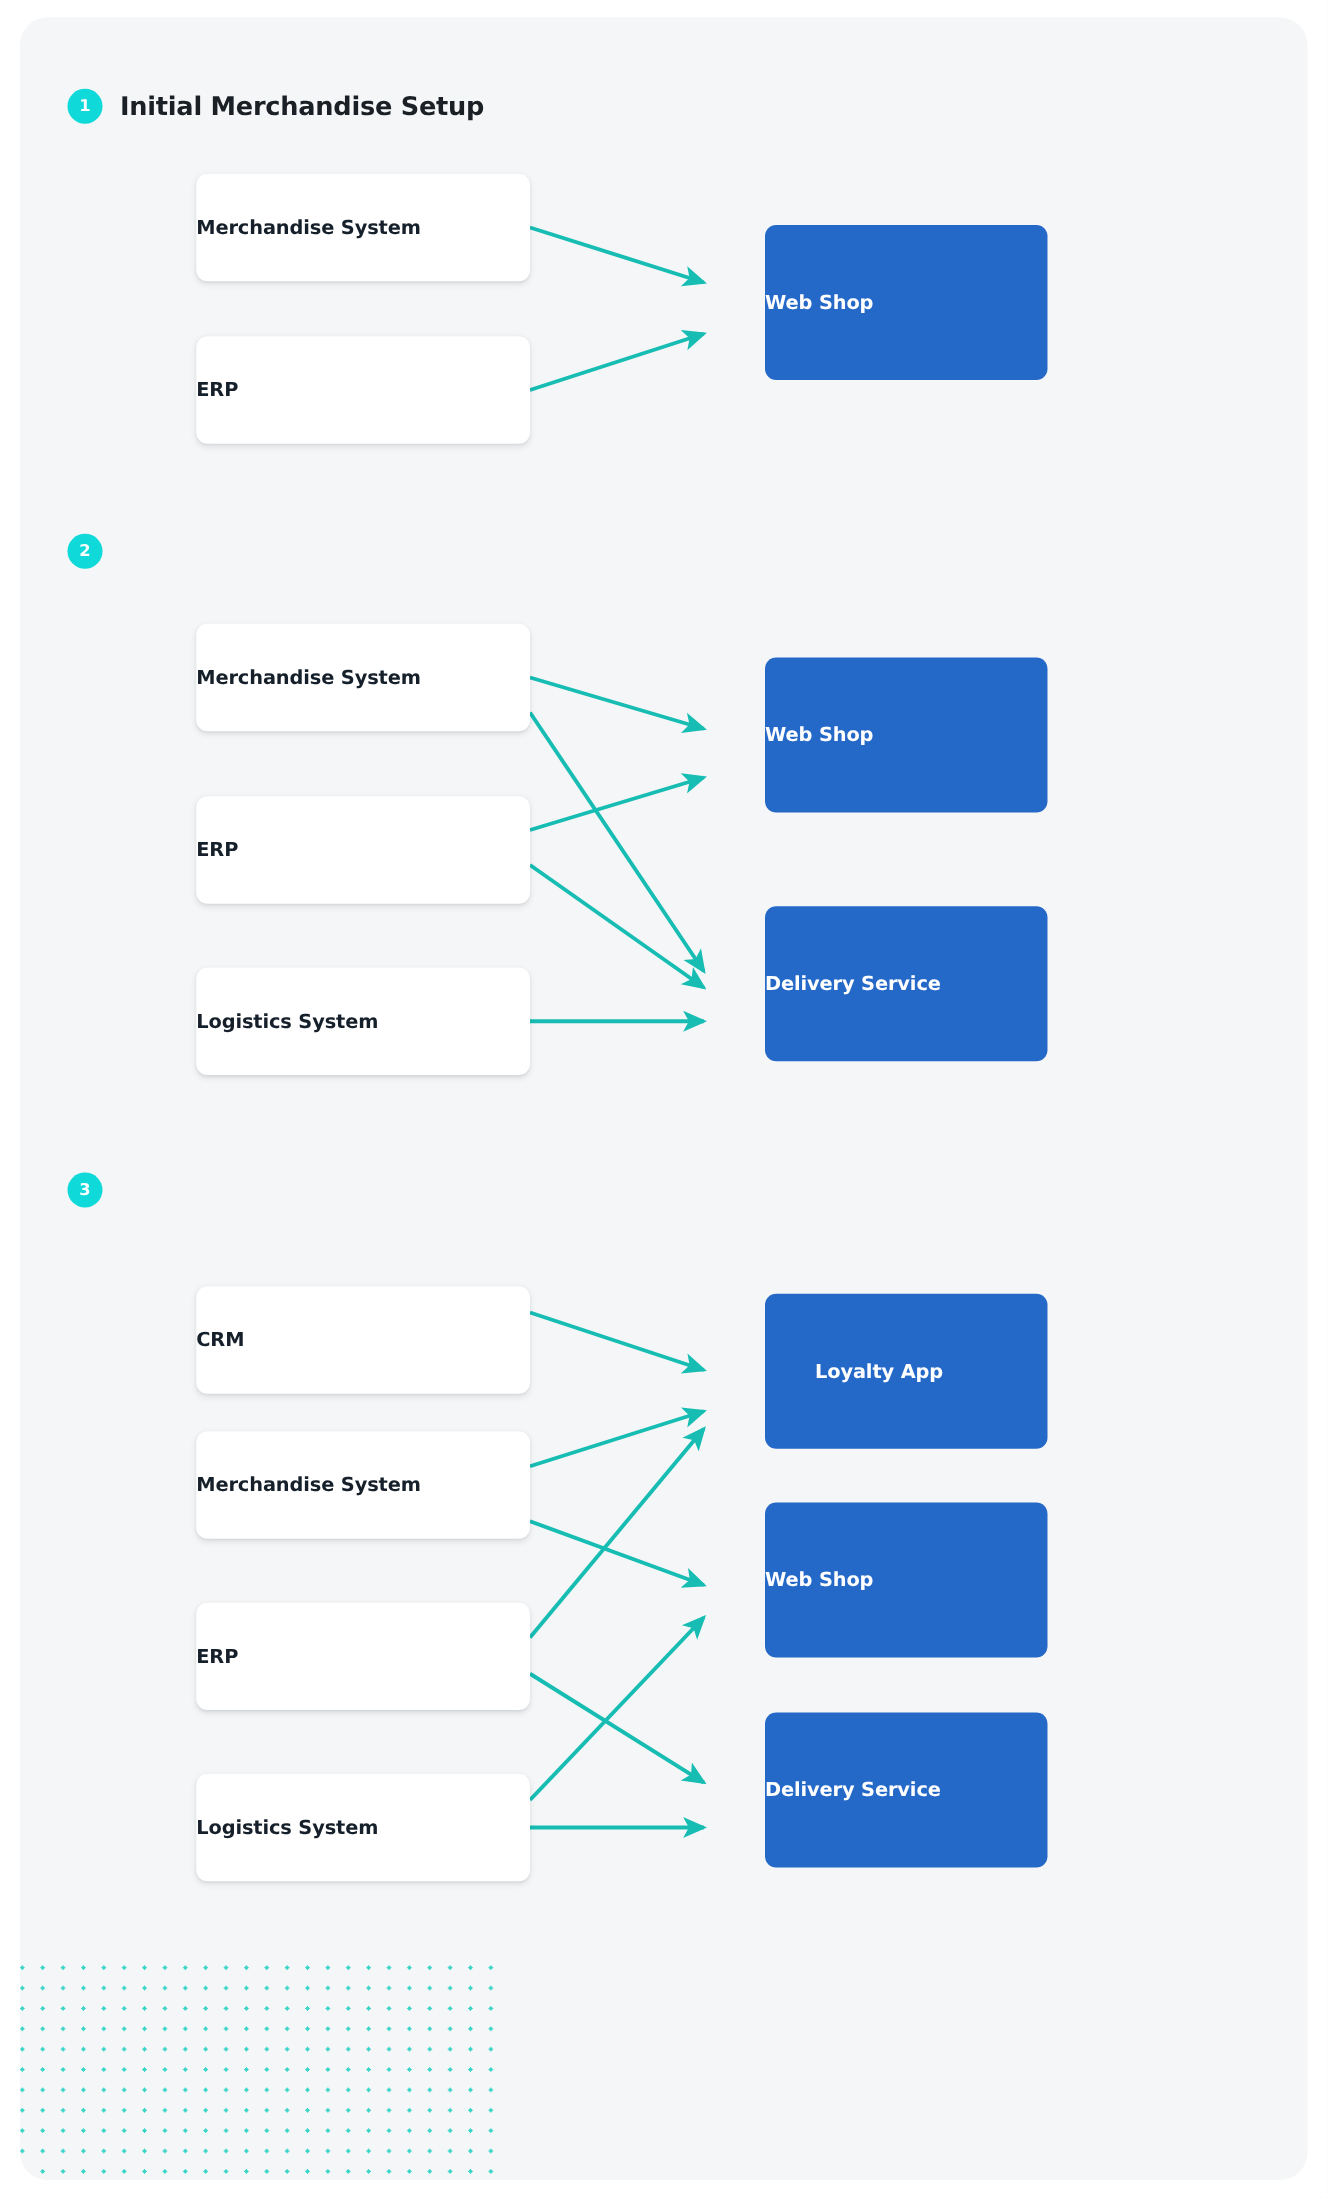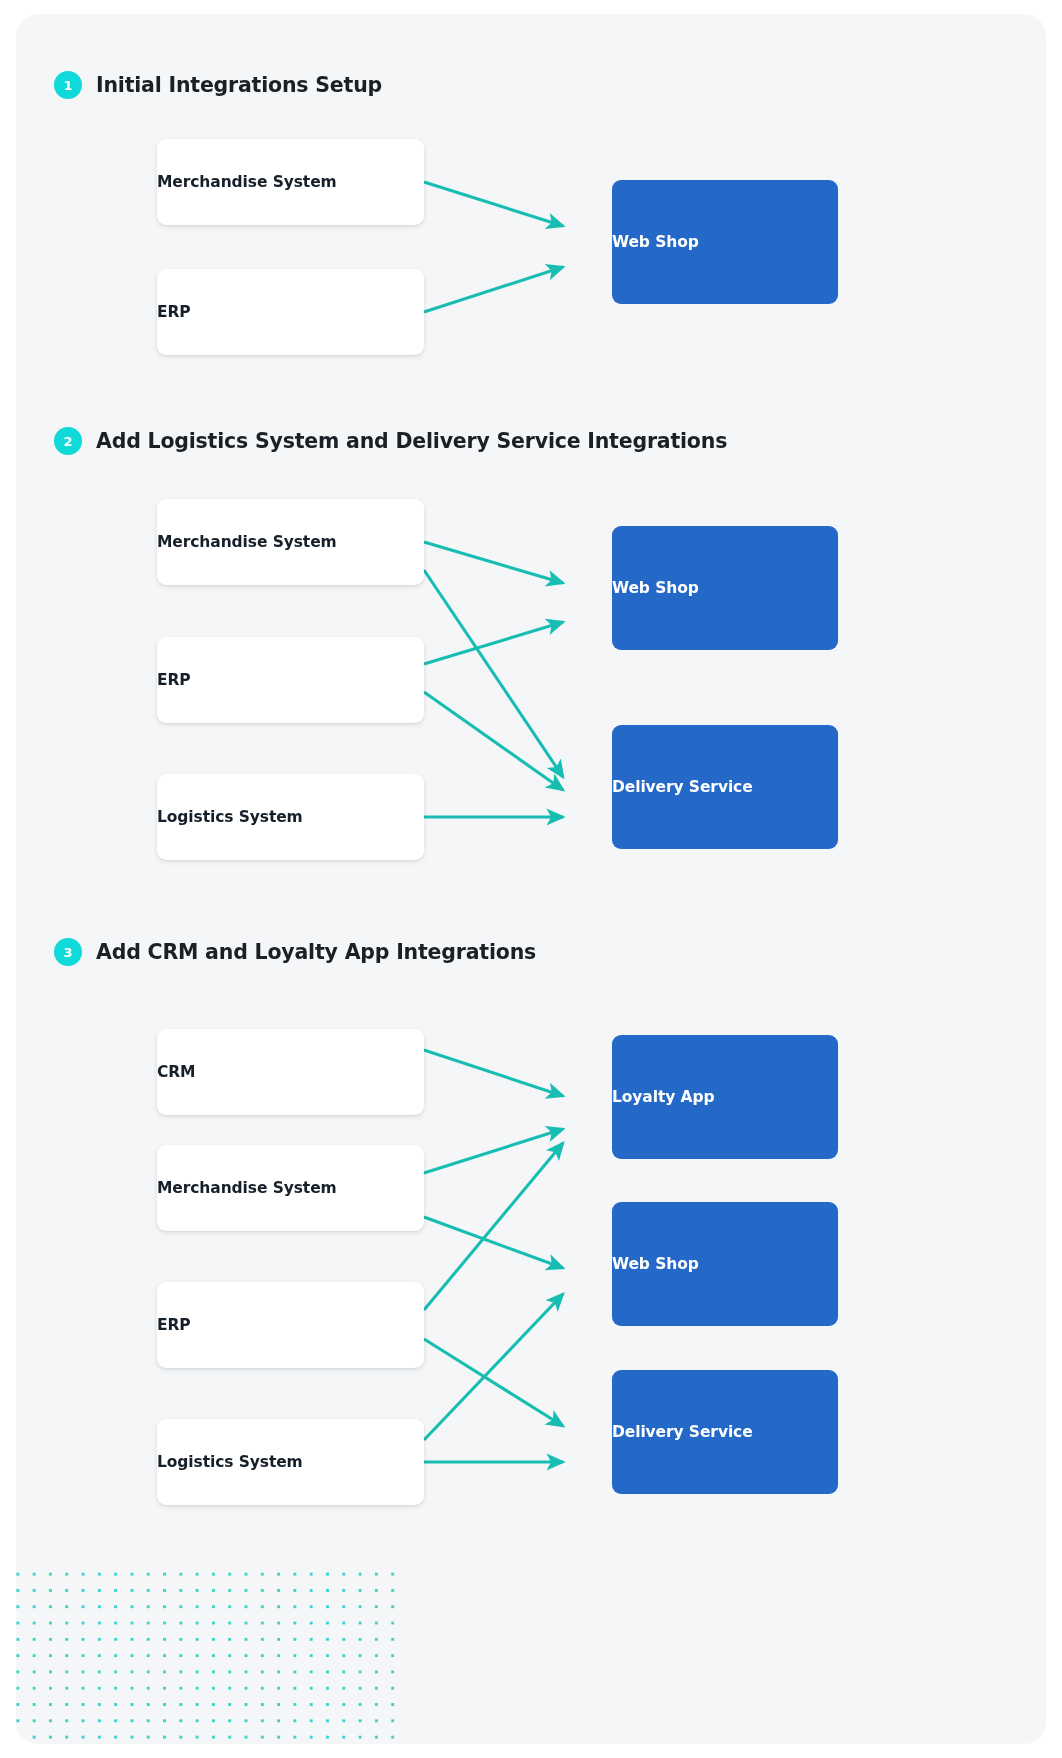--- a/index.html
+++ b/index.html
@@ -99,72 +99,70 @@
       <line x1="408" y1="1203" x2="547" y2="1254"></line>
       <line x1="408" y1="1296" x2="547" y2="1129"></line>
       <line x1="408" y1="1325" x2="547" y2="1412"></line>
       <line x1="408" y1="1426" x2="547" y2="1280"></line>
       <line x1="408" y1="1448" x2="547" y2="1448"></line>
     </g>
   </svg>
 
   <div class="section-head" style="left:38px; top:56px;">
     <div class="badge">1</div>
-    <div class="head-title">Initial Integrations Setup</div>
+    <div class="head-title">Initial Merchandise Setup</div>
   </div>
 
   <div class="node src" style="left:141px; top:125px; width:267px; height:86px;">
     <span>Merchandise System</span>
   </div>
   <div class="node src" style="left:141px; top:255px; width:267px; height:86px;">
     <span>ERP</span>
   </div>
   <div class="node dst" style="left:556px; top:166px; width:226px; height:124px;">
     <span>Web Shop</span>
   </div>
 
   <div class="section-head" style="left:38px; top:412px;">
     <div class="badge">2</div>
-    <div class="head-title">Add Logistics System and Delivery Service Integrations</div>
   </div>
 
   <div class="node src" style="left:141px; top:485px; width:267px; height:86px;">
     <span>Merchandise System</span>
   </div>
   <div class="node src" style="left:141px; top:623px; width:267px; height:86px;">
     <span>ERP</span>
   </div>
   <div class="node src" style="left:141px; top:760px; width:267px; height:86px;">
     <span>Logistics System</span>
   </div>
   <div class="node dst" style="left:556px; top:512px; width:226px; height:124px;">
     <span>Web Shop</span>
   </div>
   <div class="node dst" style="left:556px; top:711px; width:226px; height:124px;">
     <span>Delivery Service</span>
   </div>
 
   <div class="section-head" style="left:38px; top:923px;">
     <div class="badge">3</div>
-    <div class="head-title">Add CRM and Loyalty App Integrations</div>
   </div>
 
   <div class="node src" style="left:141px; top:1015px; width:267px; height:86px;">
     <span>CRM</span>
   </div>
   <div class="node src" style="left:141px; top:1131px; width:267px; height:86px;">
     <span>Merchandise System</span>
   </div>
   <div class="node src" style="left:141px; top:1268px; width:267px; height:86px;">
     <span>ERP</span>
   </div>
   <div class="node src" style="left:141px; top:1405px; width:267px; height:86px;">
     <span>Logistics System</span>
   </div>
-  <div class="node dst" style="left:556px; top:1021px; width:226px; height:124px;">
+  <div class="node dst" style="left:556px; top:1021px; width:226px; height:124px;padding-left:40px;">
     <span>Loyalty App</span>
   </div>
   <div class="node dst" style="left:556px; top:1188px; width:226px; height:124px;">
     <span>Web Shop</span>
   </div>
   <div class="node dst" style="left:556px; top:1356px; width:226px; height:124px;">
     <span>Delivery Service</span>
   </div>
 
 </div>

